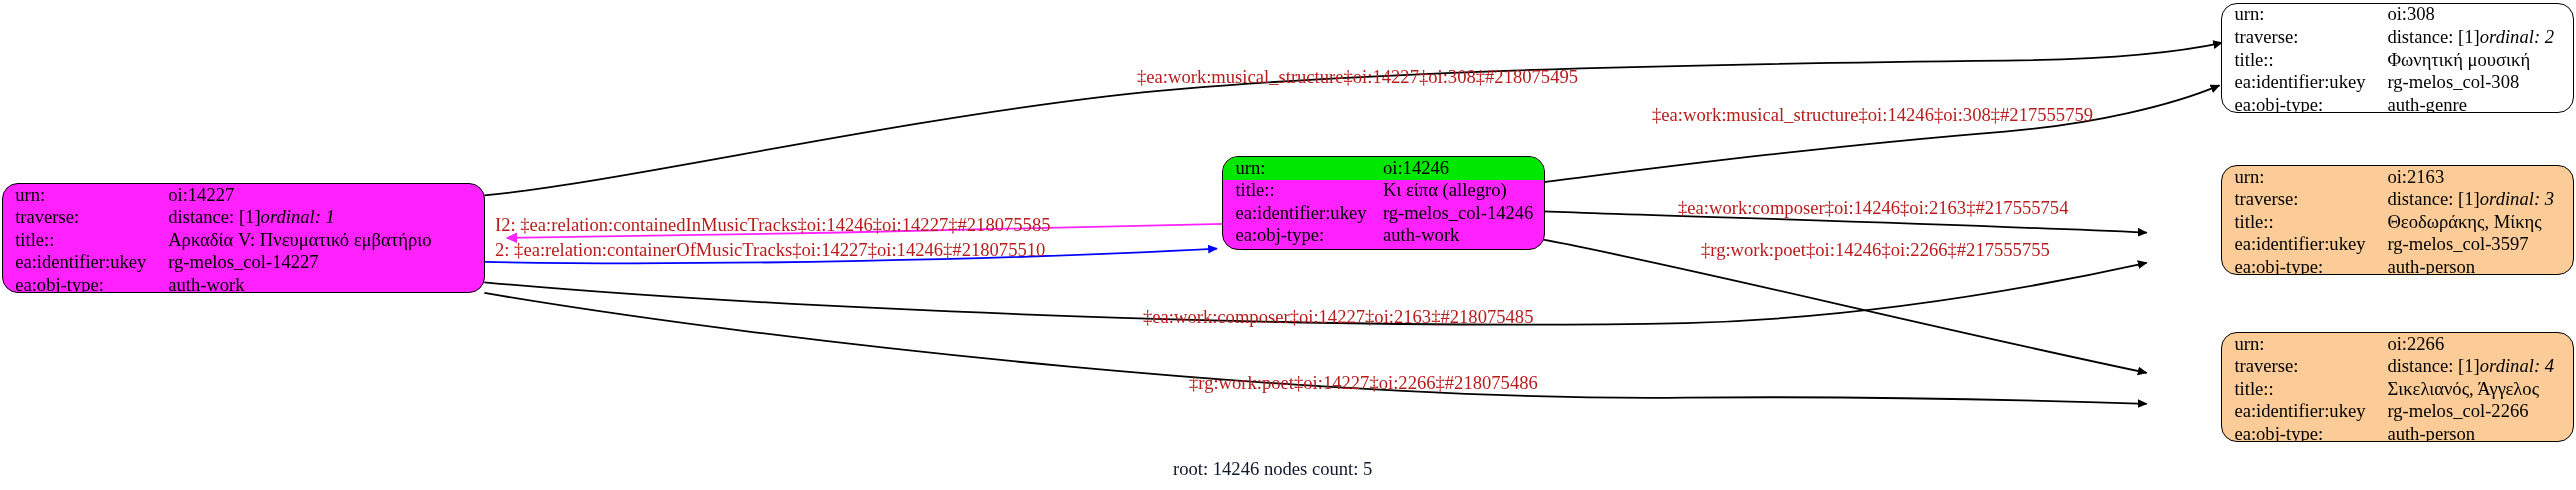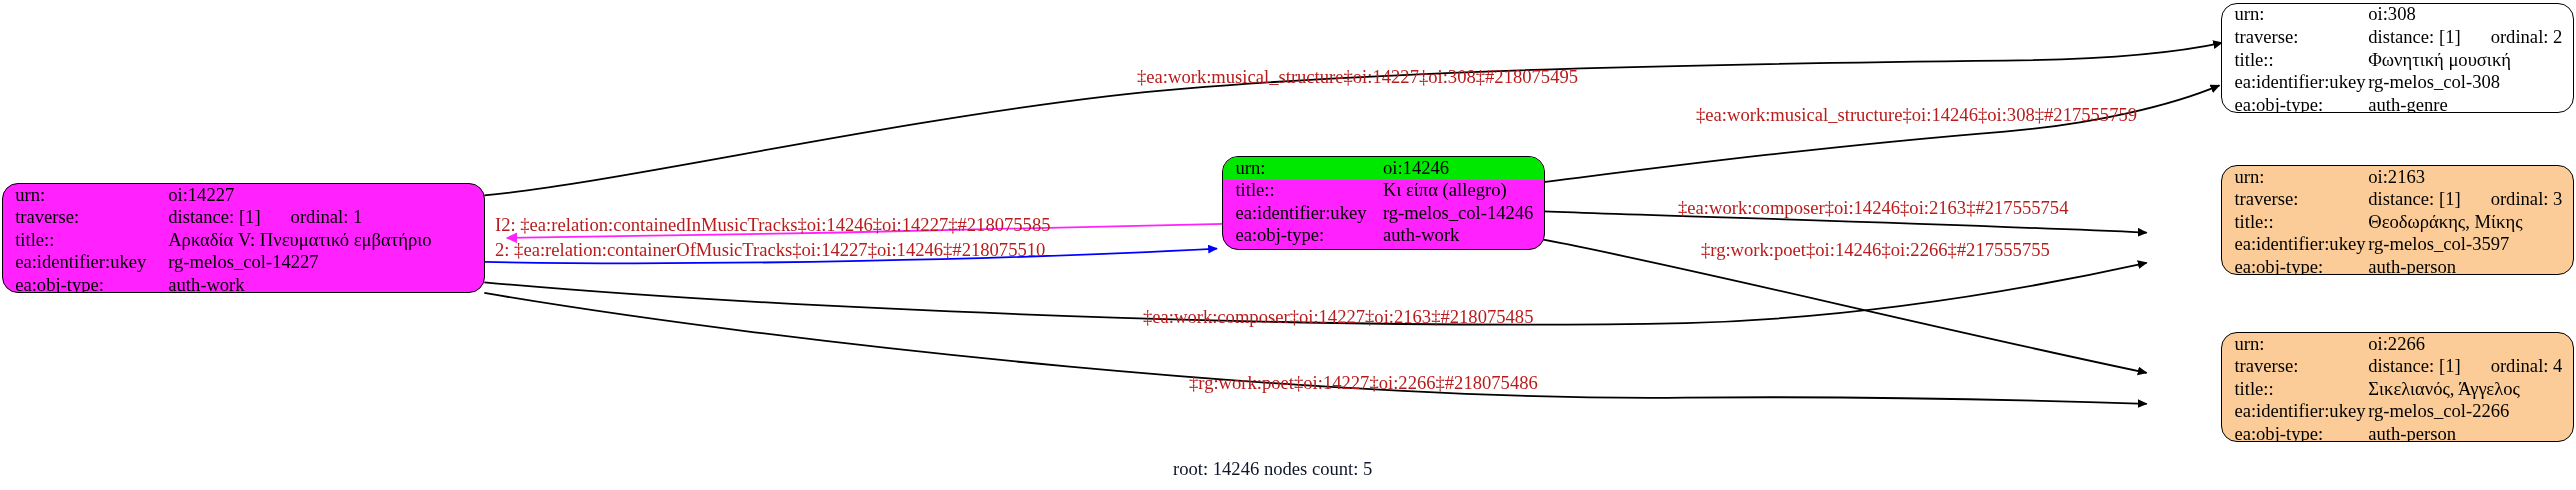--- a/index.html
+++ b/index.html
@@ -51,21 +51,21 @@
   }
   .col-val {
     padding-right: 10.6px !important;
   }
   .hl-row td {
     background: #00e800;
   }
   .hl-row .col-key { padding-left: 12.4px !important; }
 
   .trav-val .ord {
-    padding-left: 30px;
+    font-style: italic;
   }
 
   .edge-label {
     position: absolute;
     font-size: 18.6px;
     color: #b91c1c;
     white-space: nowrap;
     line-height: 1;
   }
   .caption {
@@ -242,21 +242,21 @@
     <tr>
       <td class="col-key">ea:obj-type:</td>
       <td class="col-val">auth-person</td>
     </tr>
   </tbody>
     </table>
 </div>
 
 <div class="edge-label" style="left:1137px; top:68px;">‡ea:work:musical_structure‡oi:14227‡oi:308‡#218075495</div>
 
-<div class="edge-label" style="left:1652px; top:106px;margin-left:44px;">‡ea:work:musical_structure‡oi:14246‡oi:308‡#217555759</div>
+<div class="edge-label" style="left:1652px; top:106px;">‡ea:work:musical_structure‡oi:14246‡oi:308‡#217555759</div>
 
 <div class="edge-label" style="left:495px; top:216px;">I2: ‡ea:relation:containedInMusicTracks‡oi:14246‡oi:14227‡#218075585</div>
 
 <div class="edge-label" style="left:495px; top:241px;">2: ‡ea:relation:containerOfMusicTracks‡oi:14227‡oi:14246‡#218075510</div>
 
 <div class="edge-label" style="left:1678px; top:199px;">‡ea:work:composer‡oi:14246‡oi:2163‡#217555754</div>
 
 <div class="edge-label" style="left:1701px; top:241px;text-align:right;">‡rg:work:poet‡oi:14246‡oi:2266‡#217555755</div>
 
 <div class="edge-label" style="left:1143px; top:308px;">‡ea:work:composer‡oi:14227‡oi:2163‡#218075485</div>

